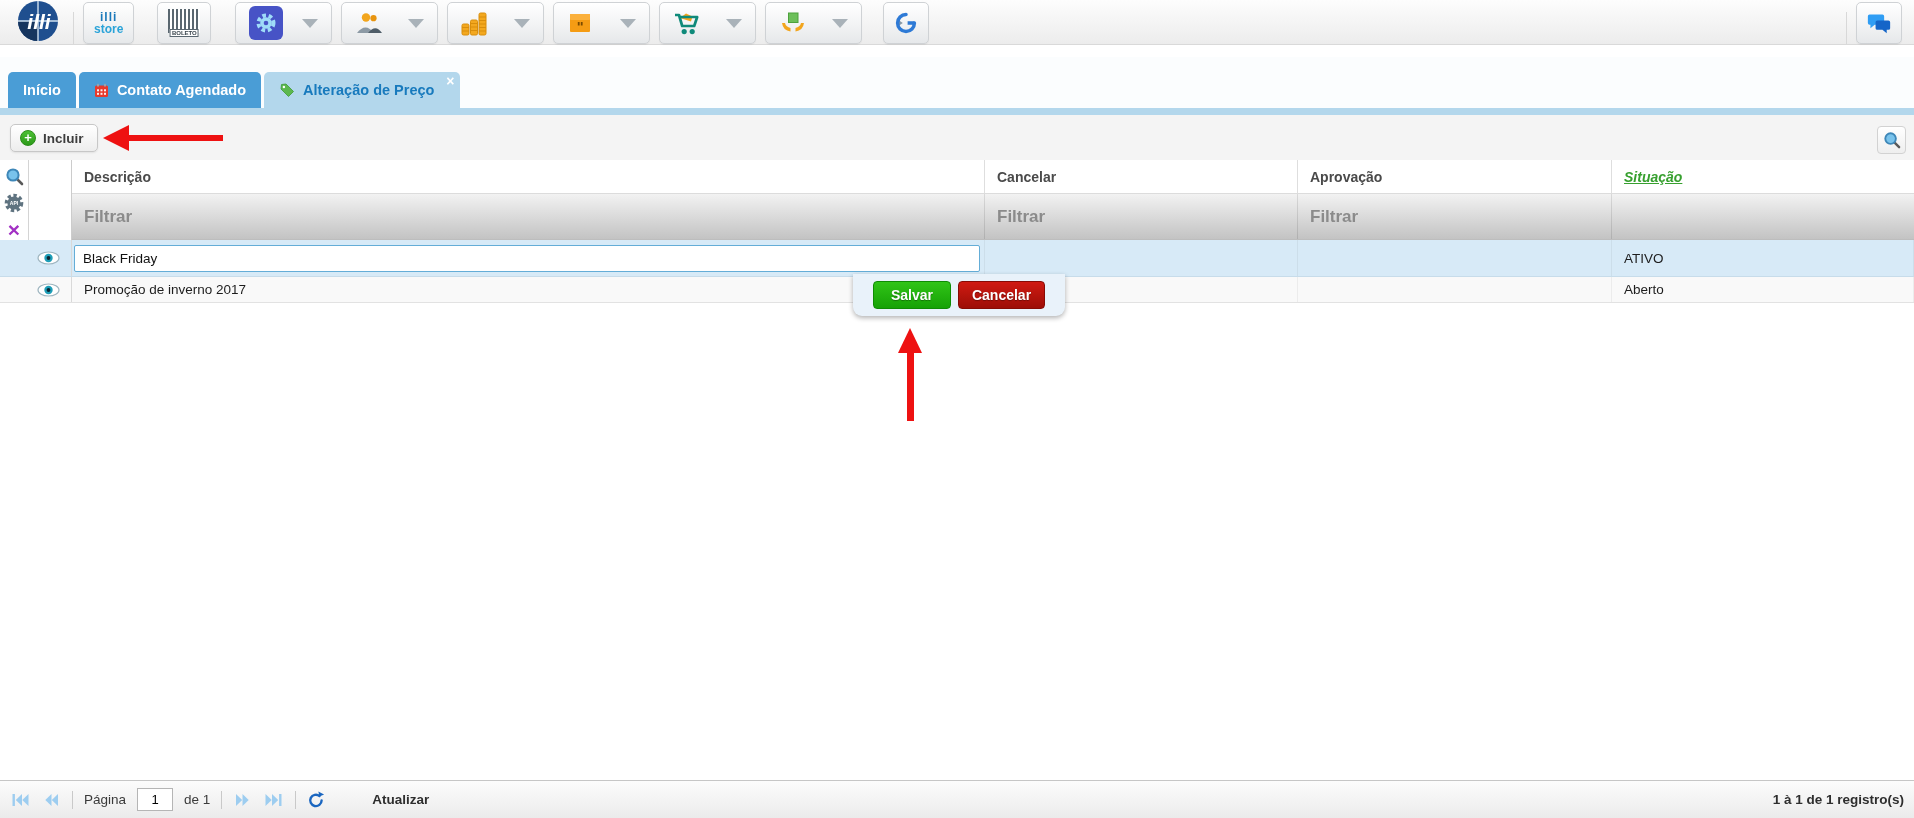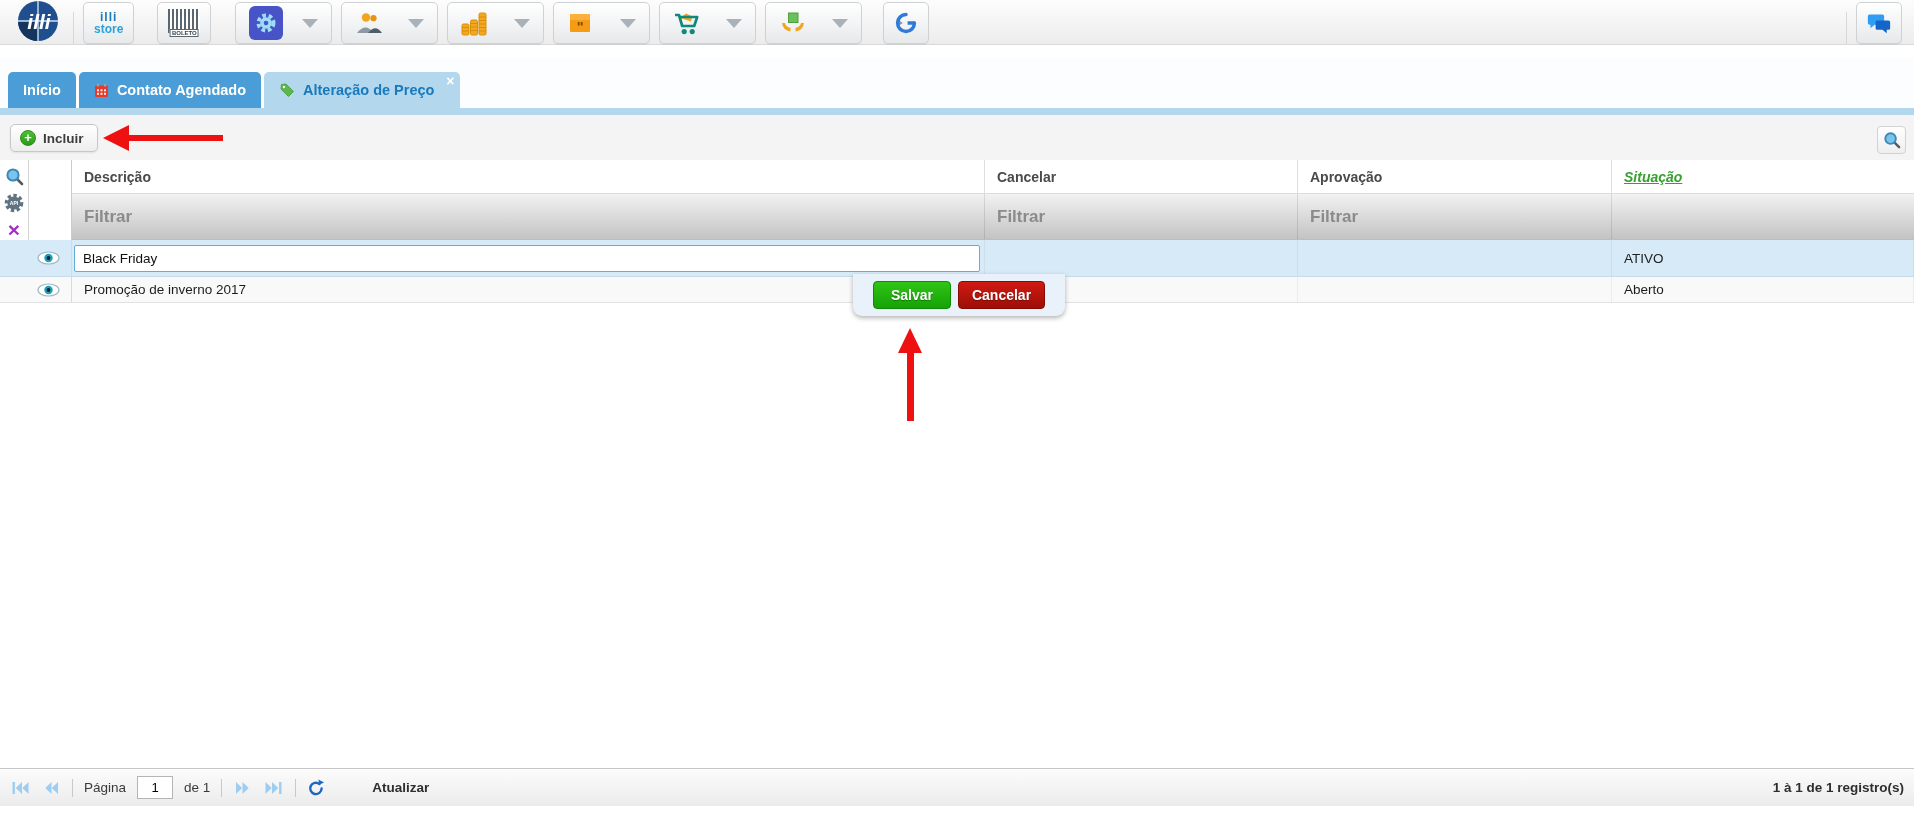--- a/index.html
+++ b/index.html
@@ -99,21 +99,21 @@
   .arrow-h { position:absolute; left:103px; top:125px; width:120px; height:26px; z-index:8; pointer-events:none; }
   .arrow-h .head { position:absolute; left:0; top:0; width:0; height:0;
     border-top:13px solid transparent; border-bottom:13px solid transparent; border-right:26px solid #ee1111; }
   .arrow-h .shaft { position:absolute; left:24px; top:10px; width:96px; height:6px; background:#ee1111; }
   .arrow-v { position:absolute; left:898px; top:168px; width:24px; height:93px; z-index:8; pointer-events:none; }
   .arrow-v .head { position:absolute; top:0; left:0; width:0; height:0;
     border-left:12px solid transparent; border-right:12px solid transparent; border-bottom:25px solid #ee1111; }
   .arrow-v .shaft { position:absolute; top:23px; left:8.5px; width:7px; height:70px; background:#ee1111; }
 
   
-  .statusbar { position:absolute; bottom:12px; left:0; right:0; height:38px;
+  .statusbar { position:absolute; bottom:0; left:0; right:0; height:38px;
     background:linear-gradient(#fcfcfc,#ebebeb); border-top:1px solid #c6c6c6;
     display:flex; align-items:center; padding:0 10px; gap:11px; font-size:13.5px; color:#3a3a3a; }
   .pg-btn { display:flex; align-items:center; cursor:pointer; padding:2px; }
   .sb-divider { width:1px; height:18px; background:#c9c9c9; }
   .page-input { width:36px; height:23px; border:1px solid #b5b5b5; text-align:center; font-size:13px; font-family:inherit; }
   .refresh-wrap { display:flex; align-items:center; gap:7px; cursor:pointer; }
   .bold-lbl { font-weight:bold; color:#2e2e2e;margin-left:40px; }
   .records { margin-left:auto; font-weight:bold; color:#2e2e2e; font-size:13.5px; }
 </style>
 </head>

